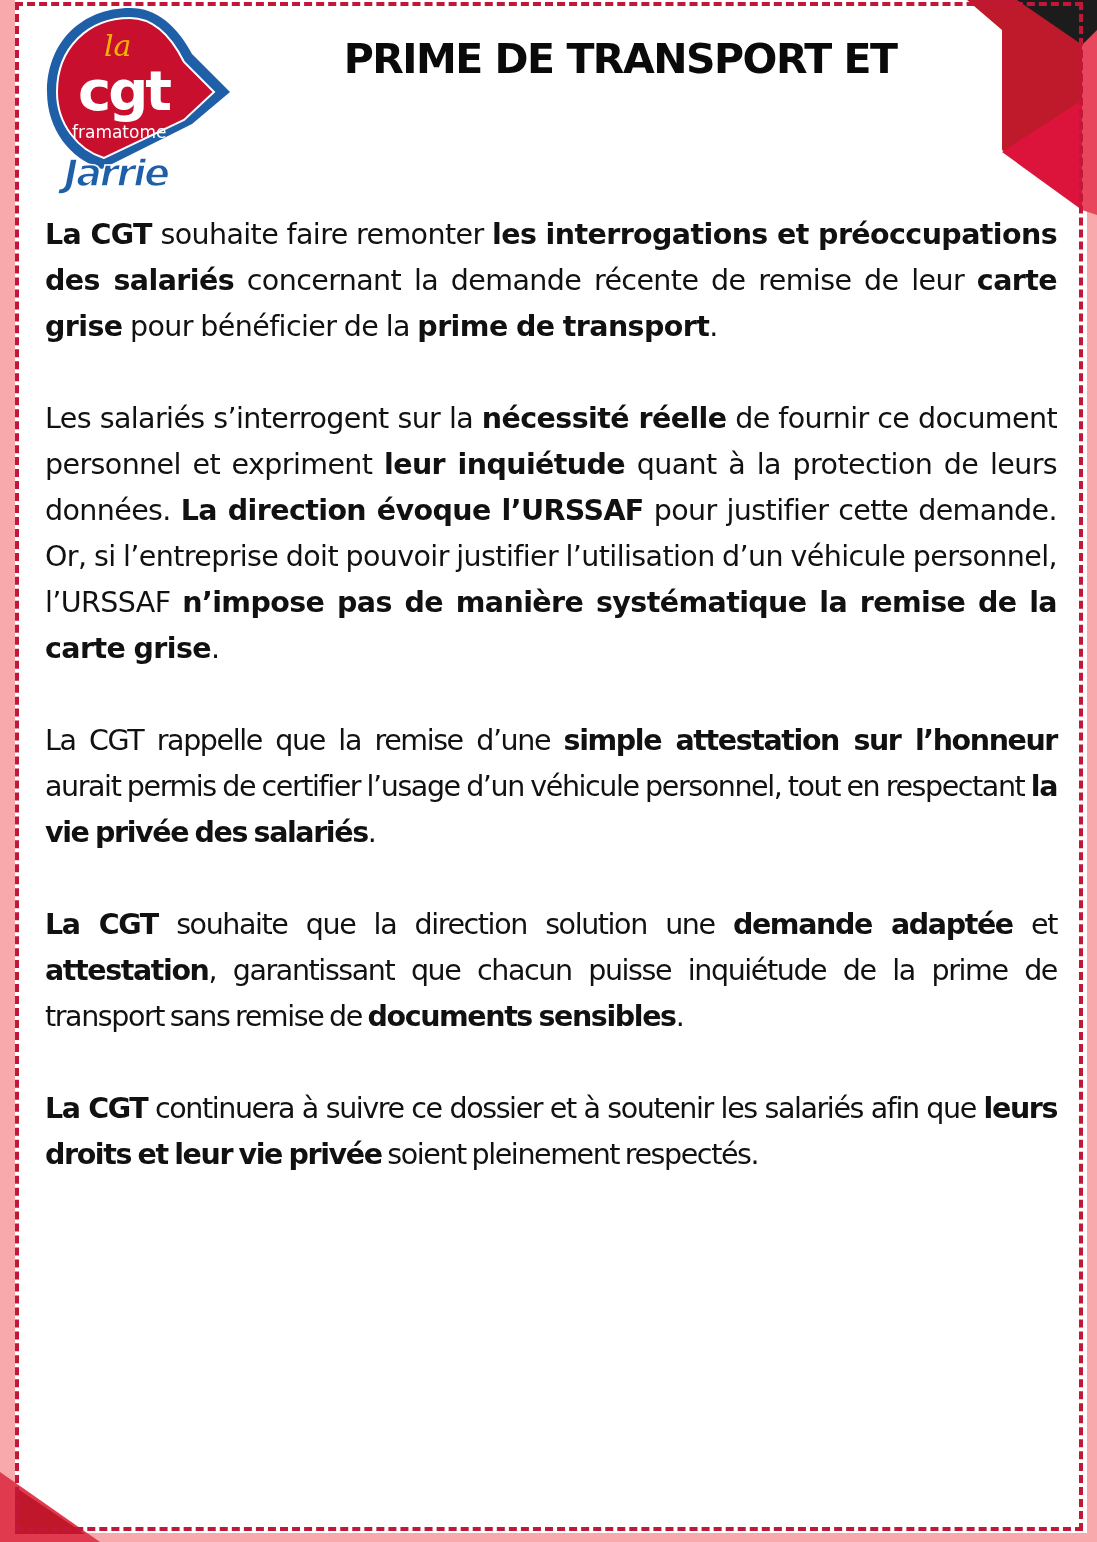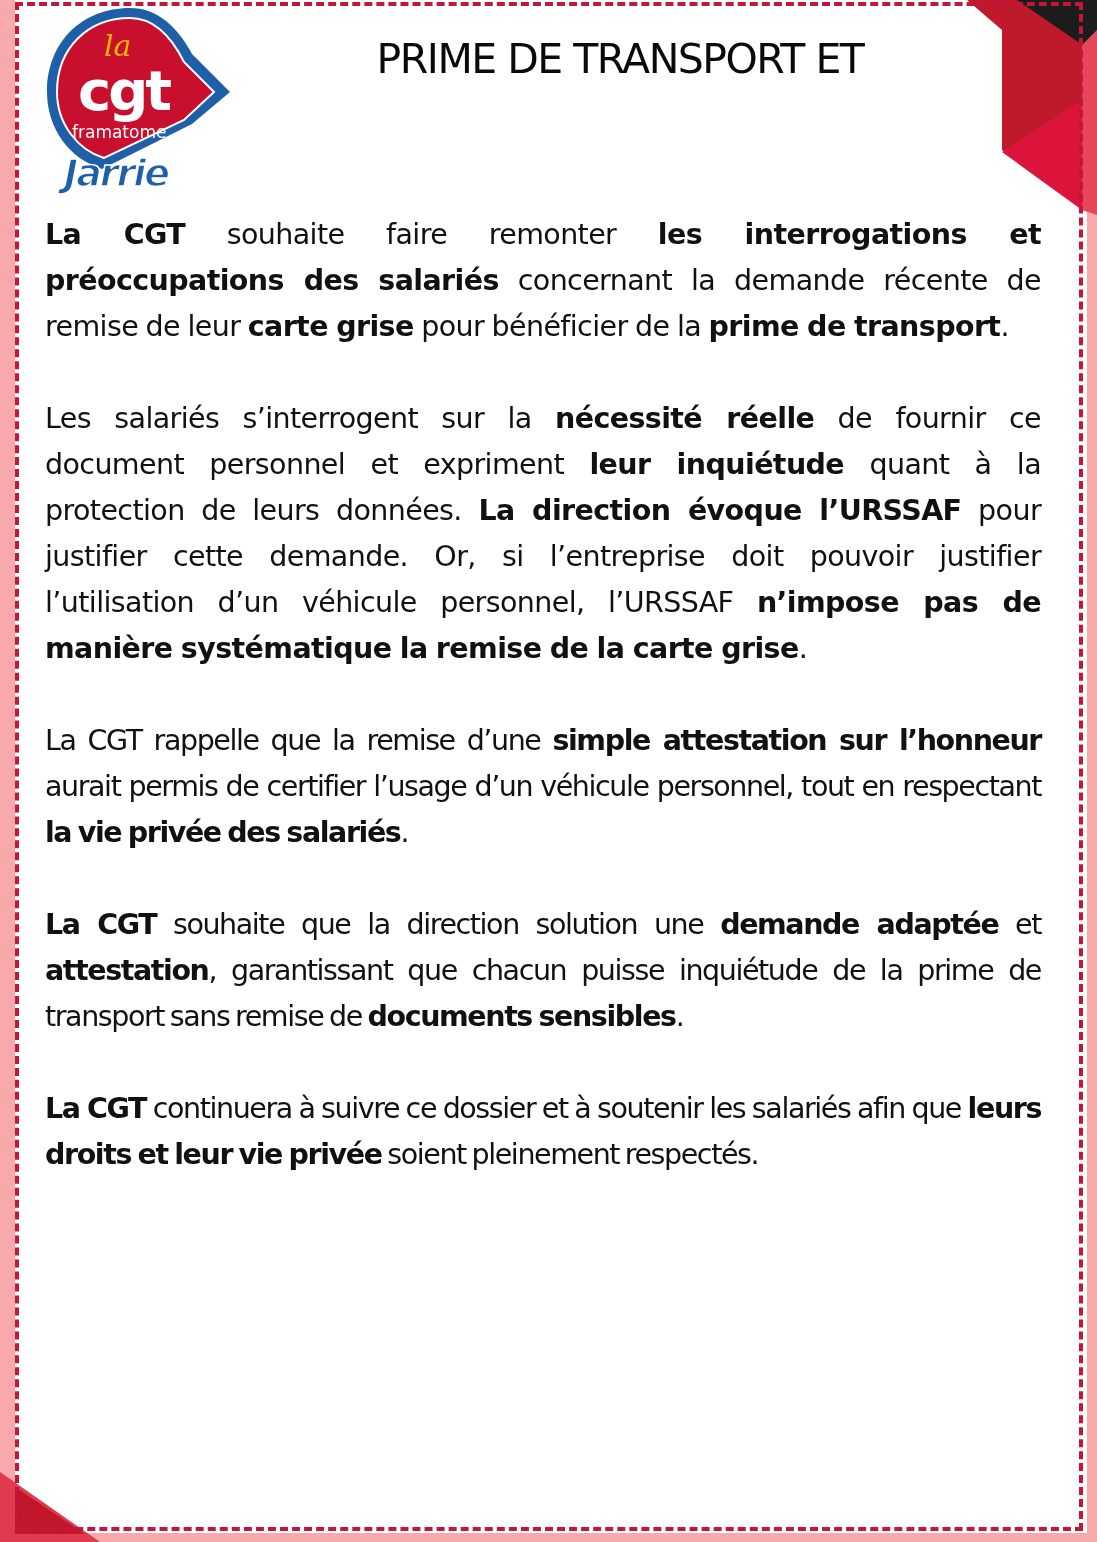--- a/index.html
+++ b/index.html
@@ -33,40 +33,40 @@
     
     .logo { position: absolute; left: 42px; top: 4px; width: 190px; height: 190px; }
 
     
     .title {
       position: absolute;
       left: 310px; top: 30px;
       width: 620px;
       text-align: center;
       font-family: "DejaVu Sans", sans-serif;
-      font-weight: normal;
+      font-weight: bold;
       font-size: 41px;
       line-height: 58px;
       letter-spacing: -1.5px;
       color: #0a0a0a;
     }
 
     
     .content {
       position: absolute;
       left: 45px; top: 212px;
       width: 1012px;
       font-family: "DejaVu Sans", sans-serif;
       font-size: 28.5px;
       line-height: 46px;
       letter-spacing: -0.6px;
       word-spacing: -1px;
       color: #111111;
     }
-    .content p { margin: 0 16px 46px 0; text-align: justify; text-align-last: left; }
+    .content p { margin: 0 0 46px 0; text-align: justify; text-align-last: left; }
     .content b { font-weight: bold; }
     .content .narrow { letter-spacing: -1.4px; word-spacing: -2px; }
   </style>
 </head>
 <body>
 
 <div class="frame-left"></div>
 <div class="frame-right"></div>
 <div class="frame-bottom"></div>
 

